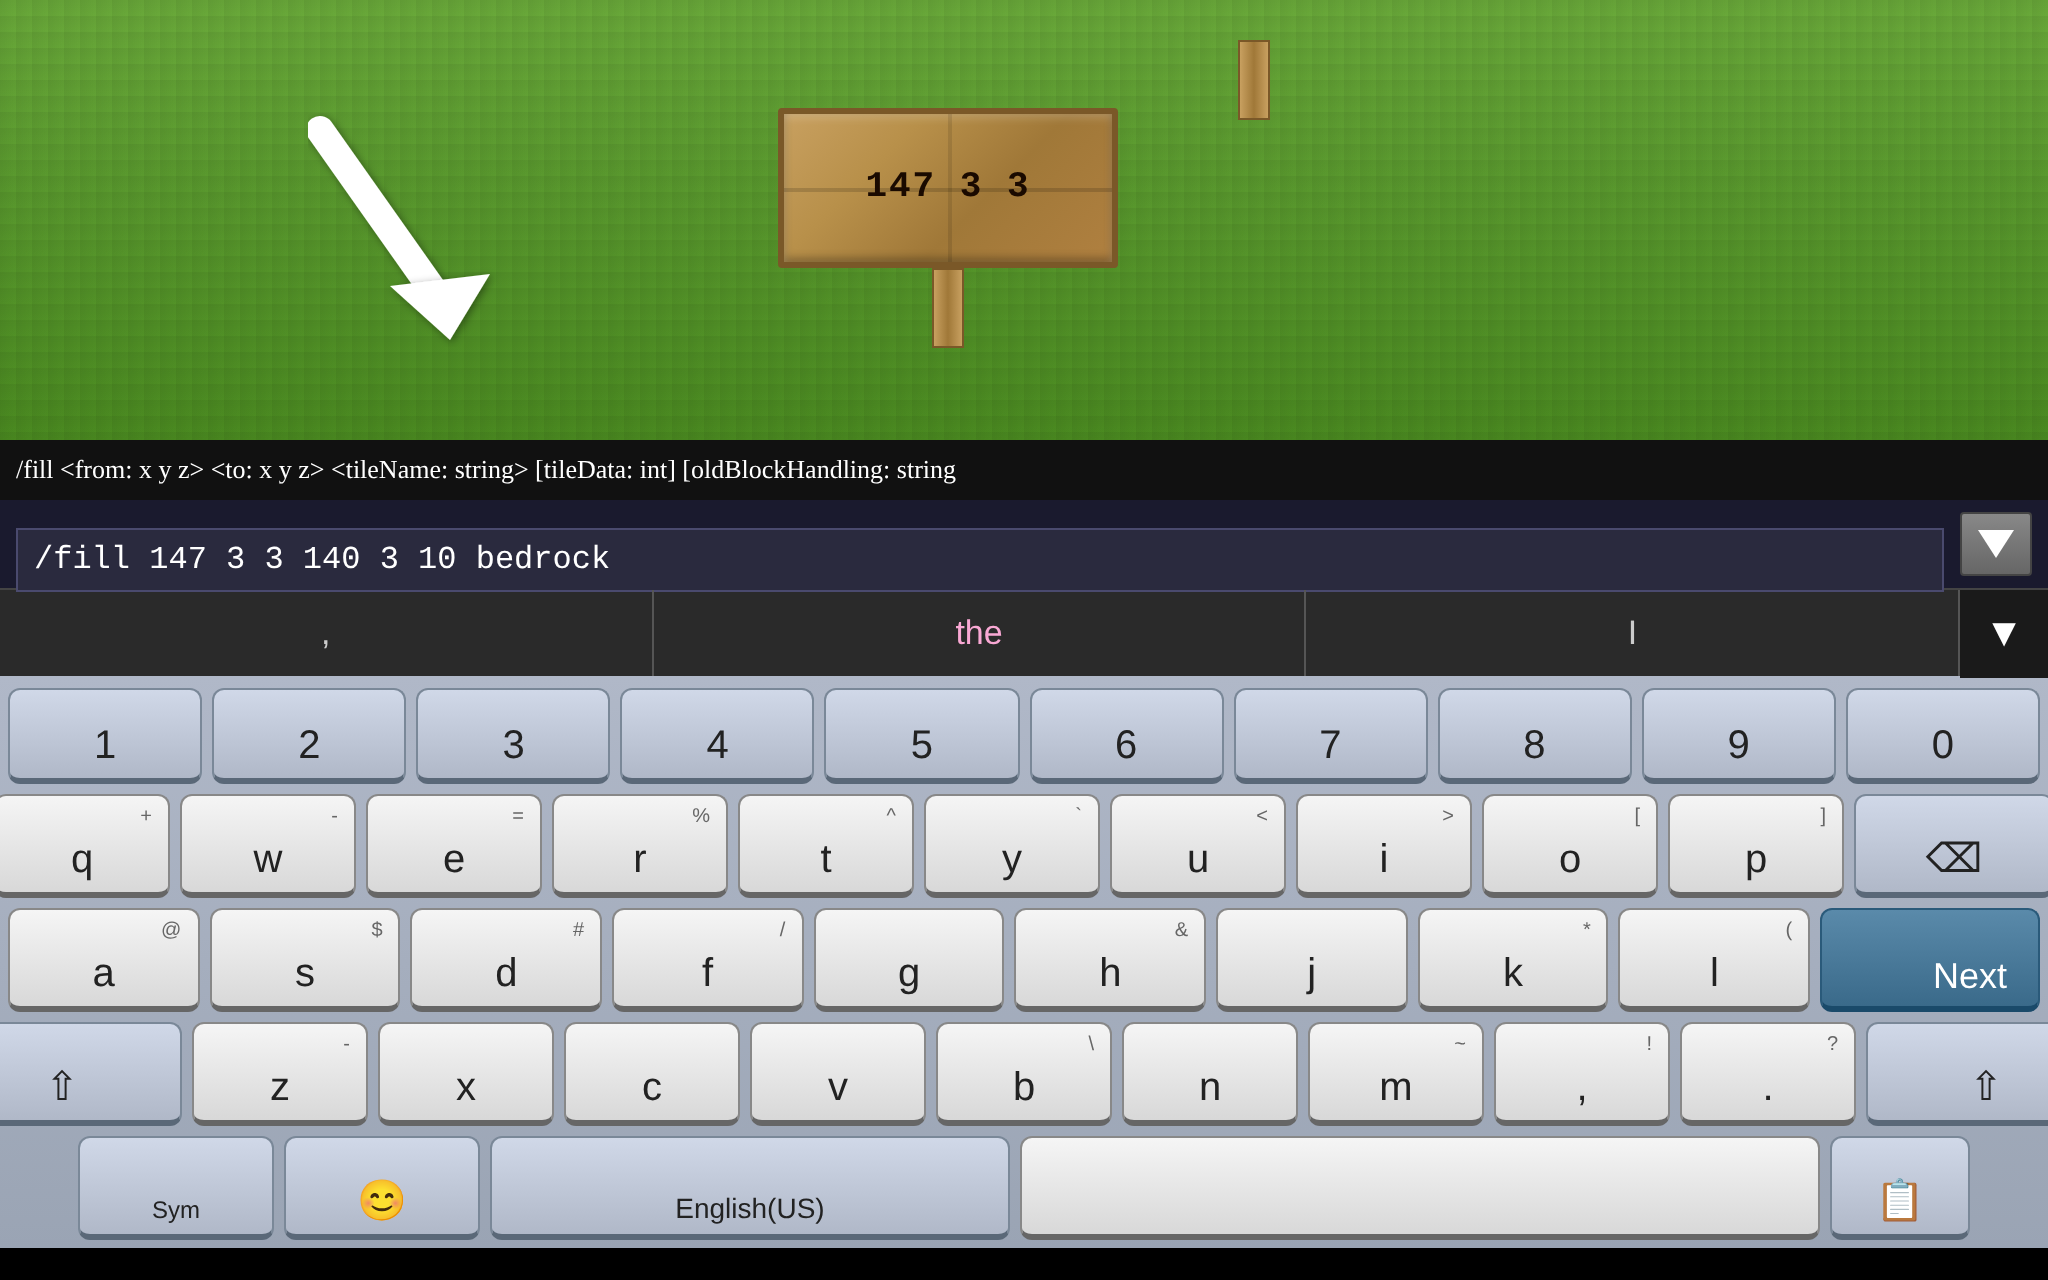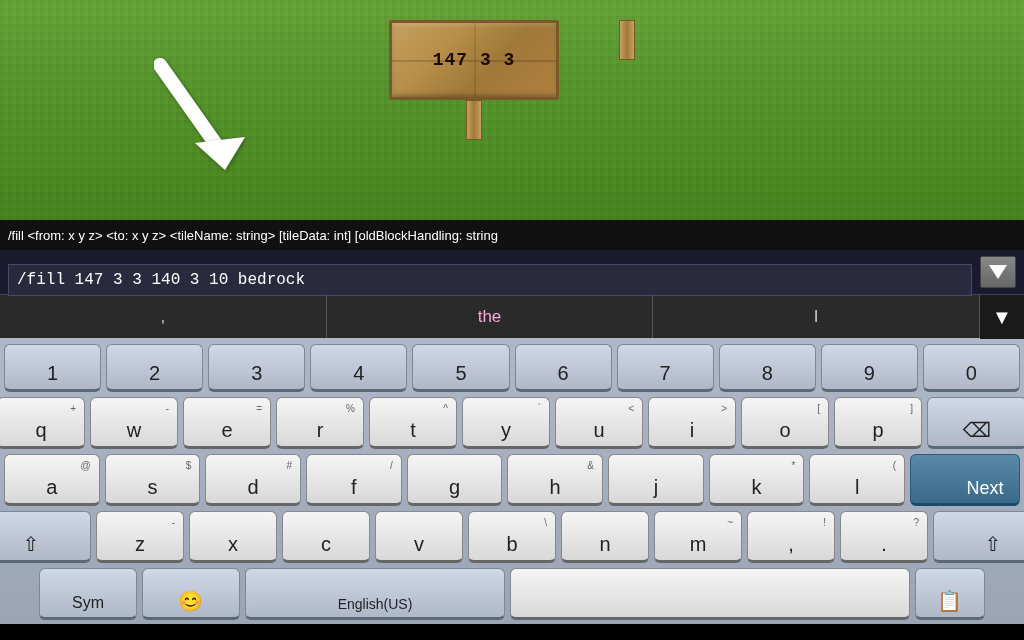--- a/index.html
+++ b/index.html
@@ -52,20 +52,21 @@
       width: 170px;
       height: 80px;
       background: linear-gradient(135deg, #c8a060 0%, #b8904a 30%, #a07838 60%, #b08040 100%);
       border: 3px solid #7a5828;
       border-radius: 2px;
       display: flex;
       align-items: center;
       justify-content: center;
       position: relative;
       box-shadow: inset 0 2px 4px rgba(255,255,255,0.2), inset 0 -2px 4px rgba(0,0,0,0.3);
+      margin-top: 34px;
     }
 
     .sign-board::before {
       content: '';
       position: absolute;
       top: 50%;
       left: 0; right: 0;
       height: 2px;
       background: rgba(0,0,0,0.15);
     }
@@ -99,21 +100,21 @@
     
     #command-hint {
       width: 1024px;
       height: 30px;
       background: rgba(20, 20, 20, 0.85);
       display: flex;
       align-items: center;
       padding: 0 8px;
       color: #fff;
       font-size: 13px;
-      font-family: Liberation Sans, sans-serif;
+      font-family: Liberation Serif, serif;
       overflow: hidden;
       white-space: nowrap;
     }
 
     
     #command-input-bar {
       width: 1024px;
       height: 44px;
       background: #1a1a2e;
       display: flex;
@@ -519,21 +520,21 @@
         <span class="key-shift">?</span>
         <span class="key-main">.</span>
       </div>
     <div class="key key-shift-wide key-dark">
         <span class="key-main">⇧</span>
       </div>
   </div>
 
   <div class="key-row">
     <div class="key key-sym key-dark">
-        <span class="key-main" style="font-size:16px">Sym</span>
+        <span class="key-main" style="font-size:12px">Sym</span>
       </div>
     <div class="key key-emoji key-dark">
         <span class="key-main">😊</span>
       </div>
     <div class="key key-lang key-dark">
         <span class="key-main" style="font-size:14px">English(US)</span>
       </div>
     <div class="key key-space">
         <span class="key-main"> </span>
       </div>

